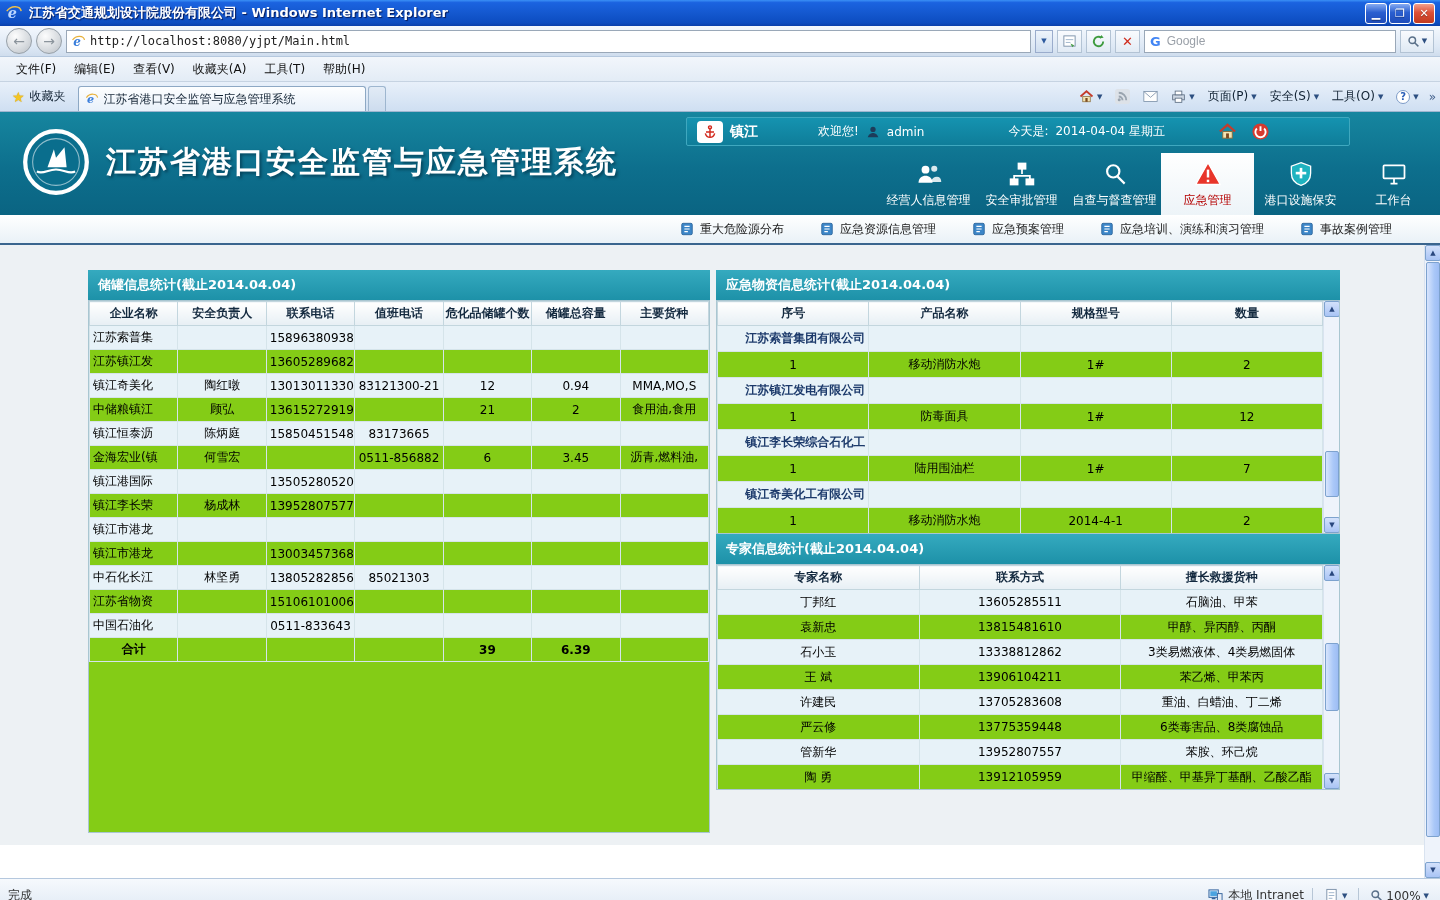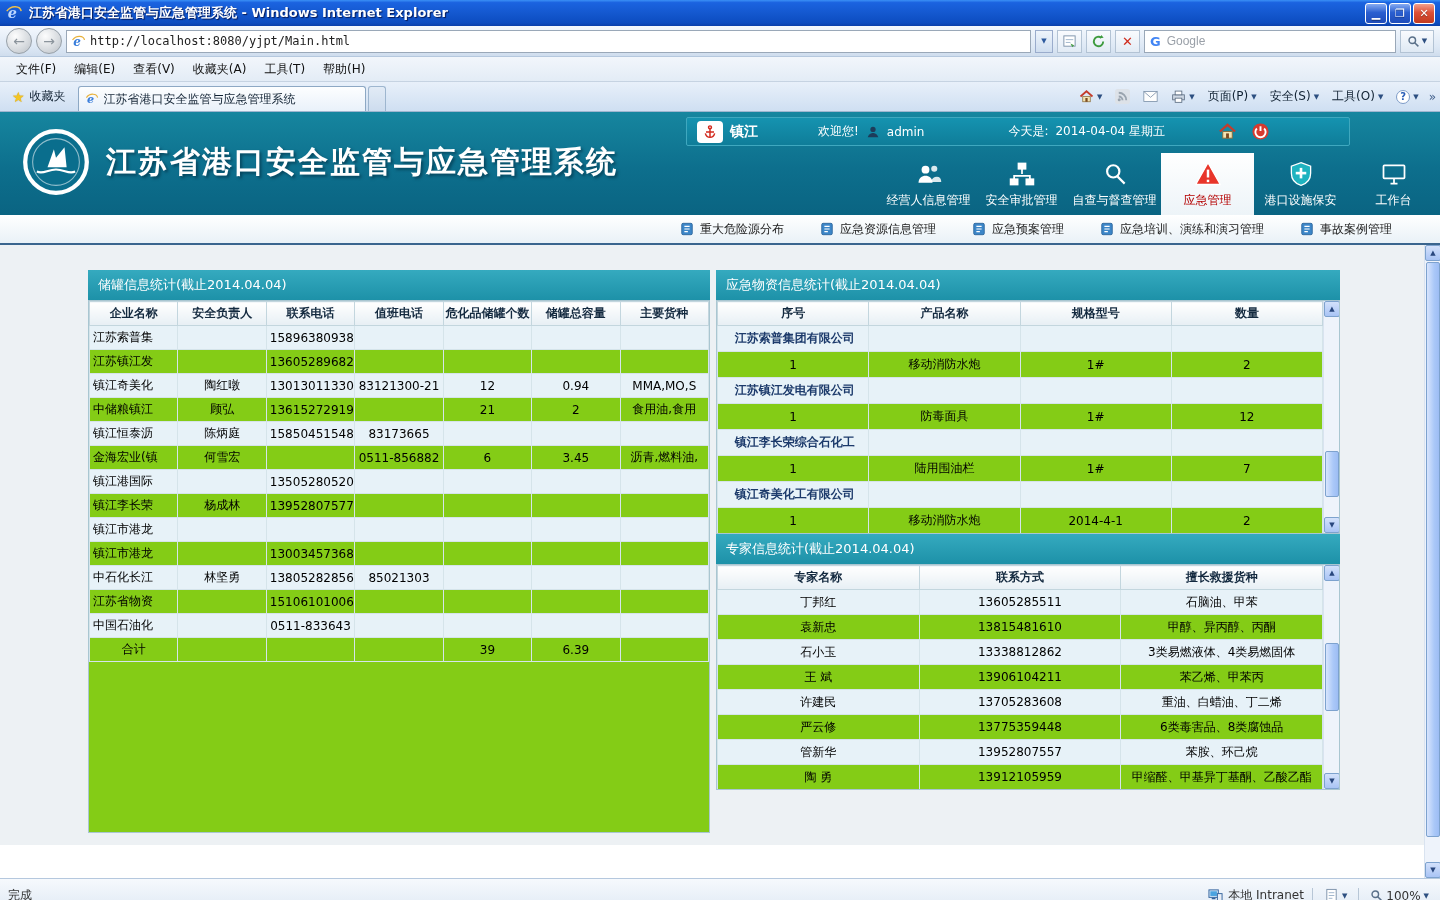--- a/index.html
+++ b/index.html
@@ -79,28 +79,28 @@
   .subnav{height:30px;background:linear-gradient(#ffffff,#e9f1f7);border-bottom:2px solid #3a658e;display:flex;justify-content:flex-end;align-items:center;gap:36px;padding-right:48px}
   .subnav-item{display:flex;align-items:center;gap:6px;color:#222;cursor:pointer;white-space:nowrap}
   .sico{width:14px;height:14px;display:inline-block}
 
   
   .frame-region{position:relative;height:633px}
   .frame-inner{position:absolute;left:0;top:0;right:16px;height:100%}
   .content{height:600px;background:#edf1f4;position:relative}
   .footer{height:33px;background:linear-gradient(#31a5ba,#1f8fa6);display:flex;align-items:center;justify-content:center;color:#123f63;font-size:12px}
 
-  .panel-title{height:30px;background:linear-gradient(#35aabf,#1d91a8);color:#fff;font-weight:normal;font-size:13px;display:flex;align-items:center;padding-left:10px}
+  .panel-title{height:30px;background:linear-gradient(#35aabf,#1d91a8);color:#fff;font-weight:bold;font-size:13px;display:flex;align-items:center;padding-left:10px}
   .tbl-wrap{background:#84cc16;border:1px solid #a9c6d1;position:relative;overflow:hidden}
   table{border-collapse:collapse;table-layout:fixed;width:100%}
   th{height:24px;background:linear-gradient(#ffffff,#e7eff4);border:1px solid #c3d6de;font-weight:bold;font-size:12px;color:#13293f;white-space:nowrap;overflow:hidden}
   td{height:24px;border:1px solid #d5e4ea;font-size:12px;text-align:center;white-space:nowrap;overflow:hidden;padding:0 3px;color:#000}
   tbody tr:nth-child(odd){background:#e7f2f8}
-  tr.total td{font-weight:normal}
-  tr.group td:first-child{font-weight:bold;color:#1c3a6b;text-align:center;padding-left:6px}
+  tr.total td{font-weight:bold}
+  tr.group td:first-child{font-weight:bold;color:#1c3a6b;text-align:right;padding-left:6px}
 
   .panel-left{position:absolute;left:88px;top:25px;width:622px}
   #tankWrap{height:533px}
   #tankTable td:first-child{text-align:left}
   #tankTable tr.total td:first-child{text-align:center}
   .panel-right{position:absolute;left:716px;top:25px;width:624px}
   #supWrap{height:234px}
   #supTable{width:calc(100% - 16px)}
   #supTable td{height:26px}
   .exp-title{margin-top:0}
@@ -123,21 +123,21 @@
 </head>
 <body>
 
 <div class="titlebar">
   <span class="ie-ico">
     <svg viewBox="0 0 20 20">
         <text x="3" y="16" font-size="16" font-family="DejaVu Serif" font-style="italic" font-weight="bold" fill="#bcd7ff">e</text>
         <path d="M2 8c5-7 15-6 16 0" stroke="#f0c14b" stroke-width="1.6" fill="none"></path>
       </svg>
   </span>
-  <span class="title">江苏省港口安全监管与应急管理系统 - Windows Internet Explorer</span>
+  <span class="title">江苏省交通规划设计院股份有限公司 - Windows Internet Explorer</span>
   <span class="win-btns">
     <span class="win-btn">▁</span>
     <span class="win-btn">❐</span>
     <span class="win-btn close">✕</span>
   </span>
 </div>
 
 <div class="addressbar">
   <span class="navcircle">←</span>
   <span class="navcircle">→</span>

